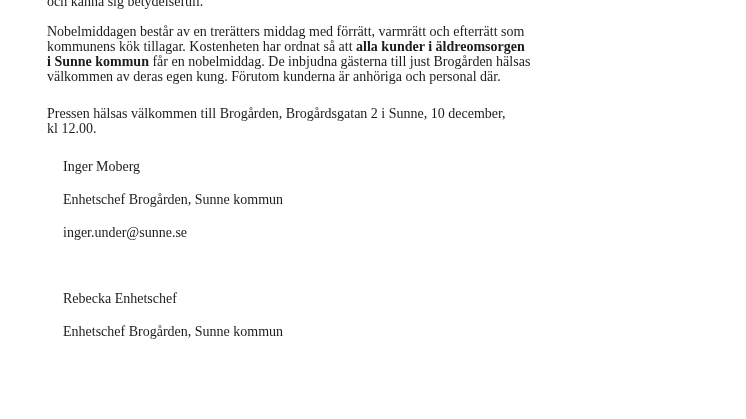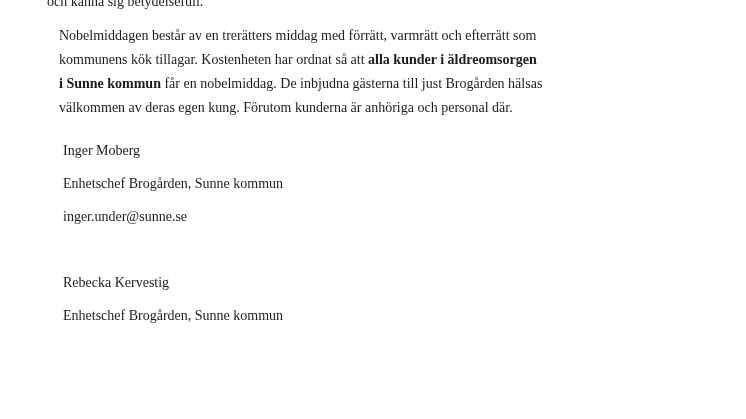--- a/index.html
+++ b/index.html
@@ -17,22 +17,22 @@
   }
   .doc {
     padding: 0 60px 0 47px;
   }
   .clipped-line {
     margin-top: -7px;
     margin-bottom: 14px;
     line-height: 17px;
   }
   p.para {
-    margin: 0 0 22px 12px;
-    line-height: 24px;
+    margin: 0 0 22px 0;
+    line-height: 15px;
     white-space: pre-line;
     max-width: 640px;
   }
   .contact-heading {
     font-weight: bold;
     line-height: 17px;
     margin: 0;
   }
   .contact-line {
     line-height: 17px;
@@ -52,28 +52,30 @@
 
   <div class="clipped-line">och känna sig betydelsefull.</div>
 
   <p class="para"><span>Nobelmiddagen består av en trerätters middag med förrätt, varmrätt och efterrätt som
 kommunens kök tillagar. Kostenheten har ordnat så att </span><span class="bold">alla kunder i äldreomsorgen
 i Sunne kommun</span><span> får en nobelmiddag. De inbjudna gästerna till just Brogården hälsas
 välkommen av deras egen kung. Förutom kunderna är anhöriga och personal där.</span></p>
 
 
 
+  <p class="para">Pressen hälsas välkommen till Brogården, Brogårdsgatan 2 i Sunne, 10 december,
+kl 12.00.</p>
 
 
   <div>
     <div class="contact-line">Inger Moberg</div>
     <div class="contact-line">Enhetschef Brogården, Sunne kommun</div>
     <div class="contact-line">inger.under@sunne.se</div>
   </div>
 
   <div class="contact-gap"></div>
 
   <div>
-    <div class="contact-line">Rebecka Kervestig</div>
+    <div class="contact-line">Rebecka Enhetschef</div>
     <div class="contact-line">Enhetschef Brogården, Sunne kommun</div>
   </div>
 
 </div>
 
 </body></html>

